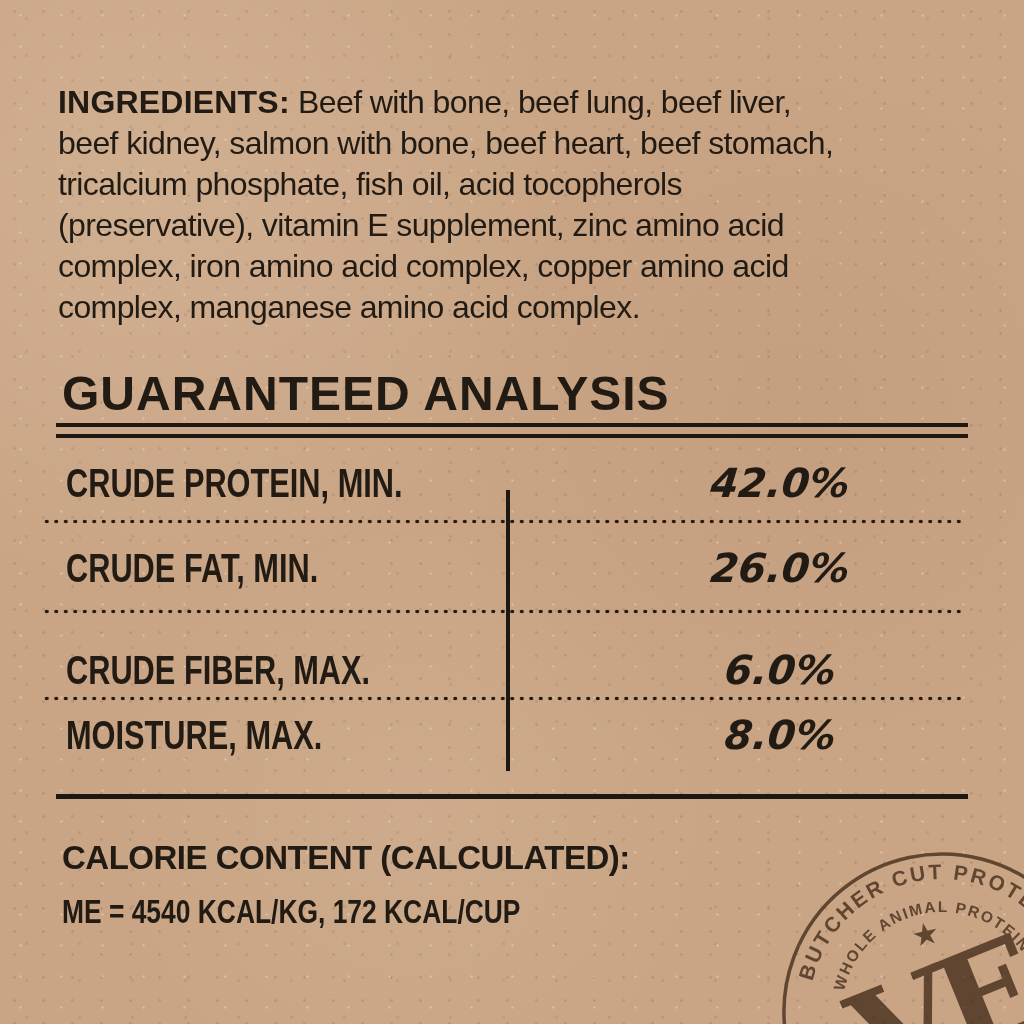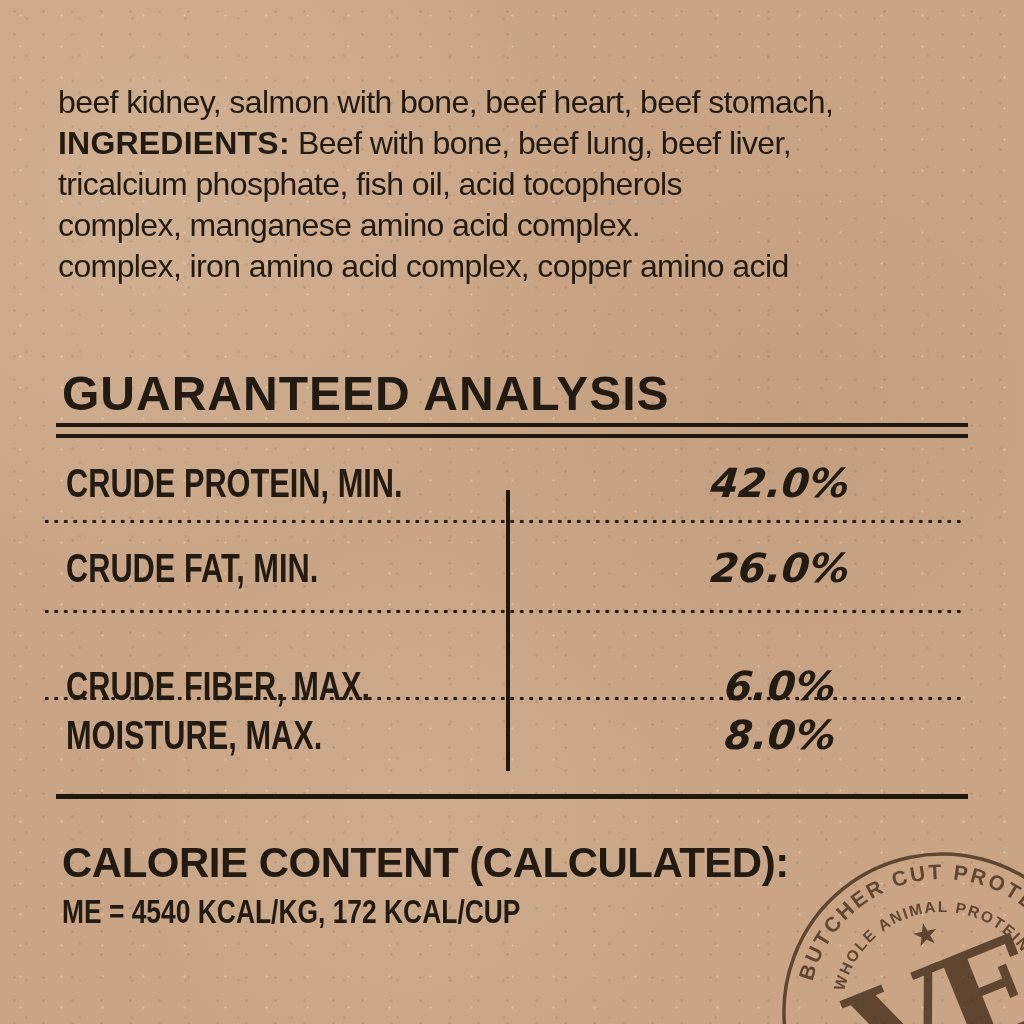--- a/index.html
+++ b/index.html
@@ -30,21 +30,21 @@
   .ing-line { white-space: nowrap; }
   .ing-title { font-weight: bold; letter-spacing: 0.2px; }
 
   
   .ga-title {
     left: 62px; top: 366px;
     font-size: 48px; font-weight: bold; letter-spacing: 1px; white-space: nowrap;
   }
   .cal-title {
     left: 62px; top: 839px;
-    font-size: 42px; font-weight: bold; letter-spacing: -0.5px; white-space: nowrap;
+    font-size: 33px; font-weight: bold; letter-spacing: -0.5px; white-space: nowrap;
   }
   .cal-value {
     left: 62px; top: 893px;
     font-size: 33px; font-weight: bold; white-space: nowrap;
     transform: scaleX(0.80); transform-origin: left top;
   }
 
   
   .double-rule {
     left: 56px; top: 423px; width: 912px; height: 15px;
@@ -54,21 +54,21 @@
   .dotted-rule {
     left: 42px; width: 922px; height: 5px;
     background-image: radial-gradient(circle, #1e1811 1.6px, rgba(30,24,17,0) 2.1px);
     background-size: 9.5px 5px; background-repeat: repeat-x;
   }
   .dot1 { top: 519px; } .dot2 { top: 609px; } .dot3 { top: 696px; }
   .v-divider { left: 506px; top: 490px; width: 4px; height: 281px; background: #1e1811; }
 
   
   .ga-row { left: 0; width: 950px; height: 56px; display: flex; align-items: center; }
-  .row1 { top: 455px; } .row2 { top: 540px; padding-left: 29px; } .row3 { top: 658px; } .row4 { top: 707px; }
+  .row1 { top: 455px; } .row2 { top: 540px; padding-left: 29px; } .row3 { top: 642px; } .row4 { top: 707px; }
   .ga-label {
     position: absolute; left: 66px;
     font-size: 41px; font-weight: bold; white-space: nowrap;
     transform: scaleX(0.75); transform-origin: left center;
   }
   .ga-value-box {
     position: absolute; left: 560px; width: 440px; text-align: center;
   }
   .ga-value {
     display: inline-block;
@@ -85,25 +85,26 @@
     opacity: 0.82; mix-blend-mode: multiply;
   }
   .stamp text { fill: #5d4a38; font-family: "Liberation Sans", sans-serif; font-weight: bold; }
   .stamp .arc-line { stroke: #5d4a38; stroke-width: 3.5; fill: none; }
   .stamp .monogram { font-family: "DejaVu Serif", serif; }
 </style>
 </head>
 <body>
 
 <div class="abs ingredients">
+  <div class="ing-line"><span class="ing-title">INGREDIENTS:</span><span> Beef with bone, beef lung, beef liver,</span></div>
   <div class="ing-line">beef kidney, salmon with bone, beef heart, beef stomach,</div>
-  <div class="ing-line"><span class="ing-title">INGREDIENTS:</span><span> Beef with bone, beef lung, beef liver,</span></div>
   <div class="ing-line">tricalcium phosphate, fish oil, acid tocopherols</div>
+  <div class="ing-line">(preservative), vitamin E supplement, zinc amino acid</div>
+  <div class="ing-line">complex, iron amino acid complex, copper amino acid</div>
   <div class="ing-line">complex, manganese amino acid complex.</div>
-  <div class="ing-line">complex, iron amino acid complex, copper amino acid</div>
 </div>
 
 <div class="abs ga-title">GUARANTEED ANALYSIS</div>
 
 <div class="abs double-rule"></div>
 
 <div class="abs ga-row row1">
   <span class="ga-label">CRUDE PROTEIN, MIN.</span>
   <span class="ga-value-box"><span class="ga-value">42.0%</span></span>
 </div>

